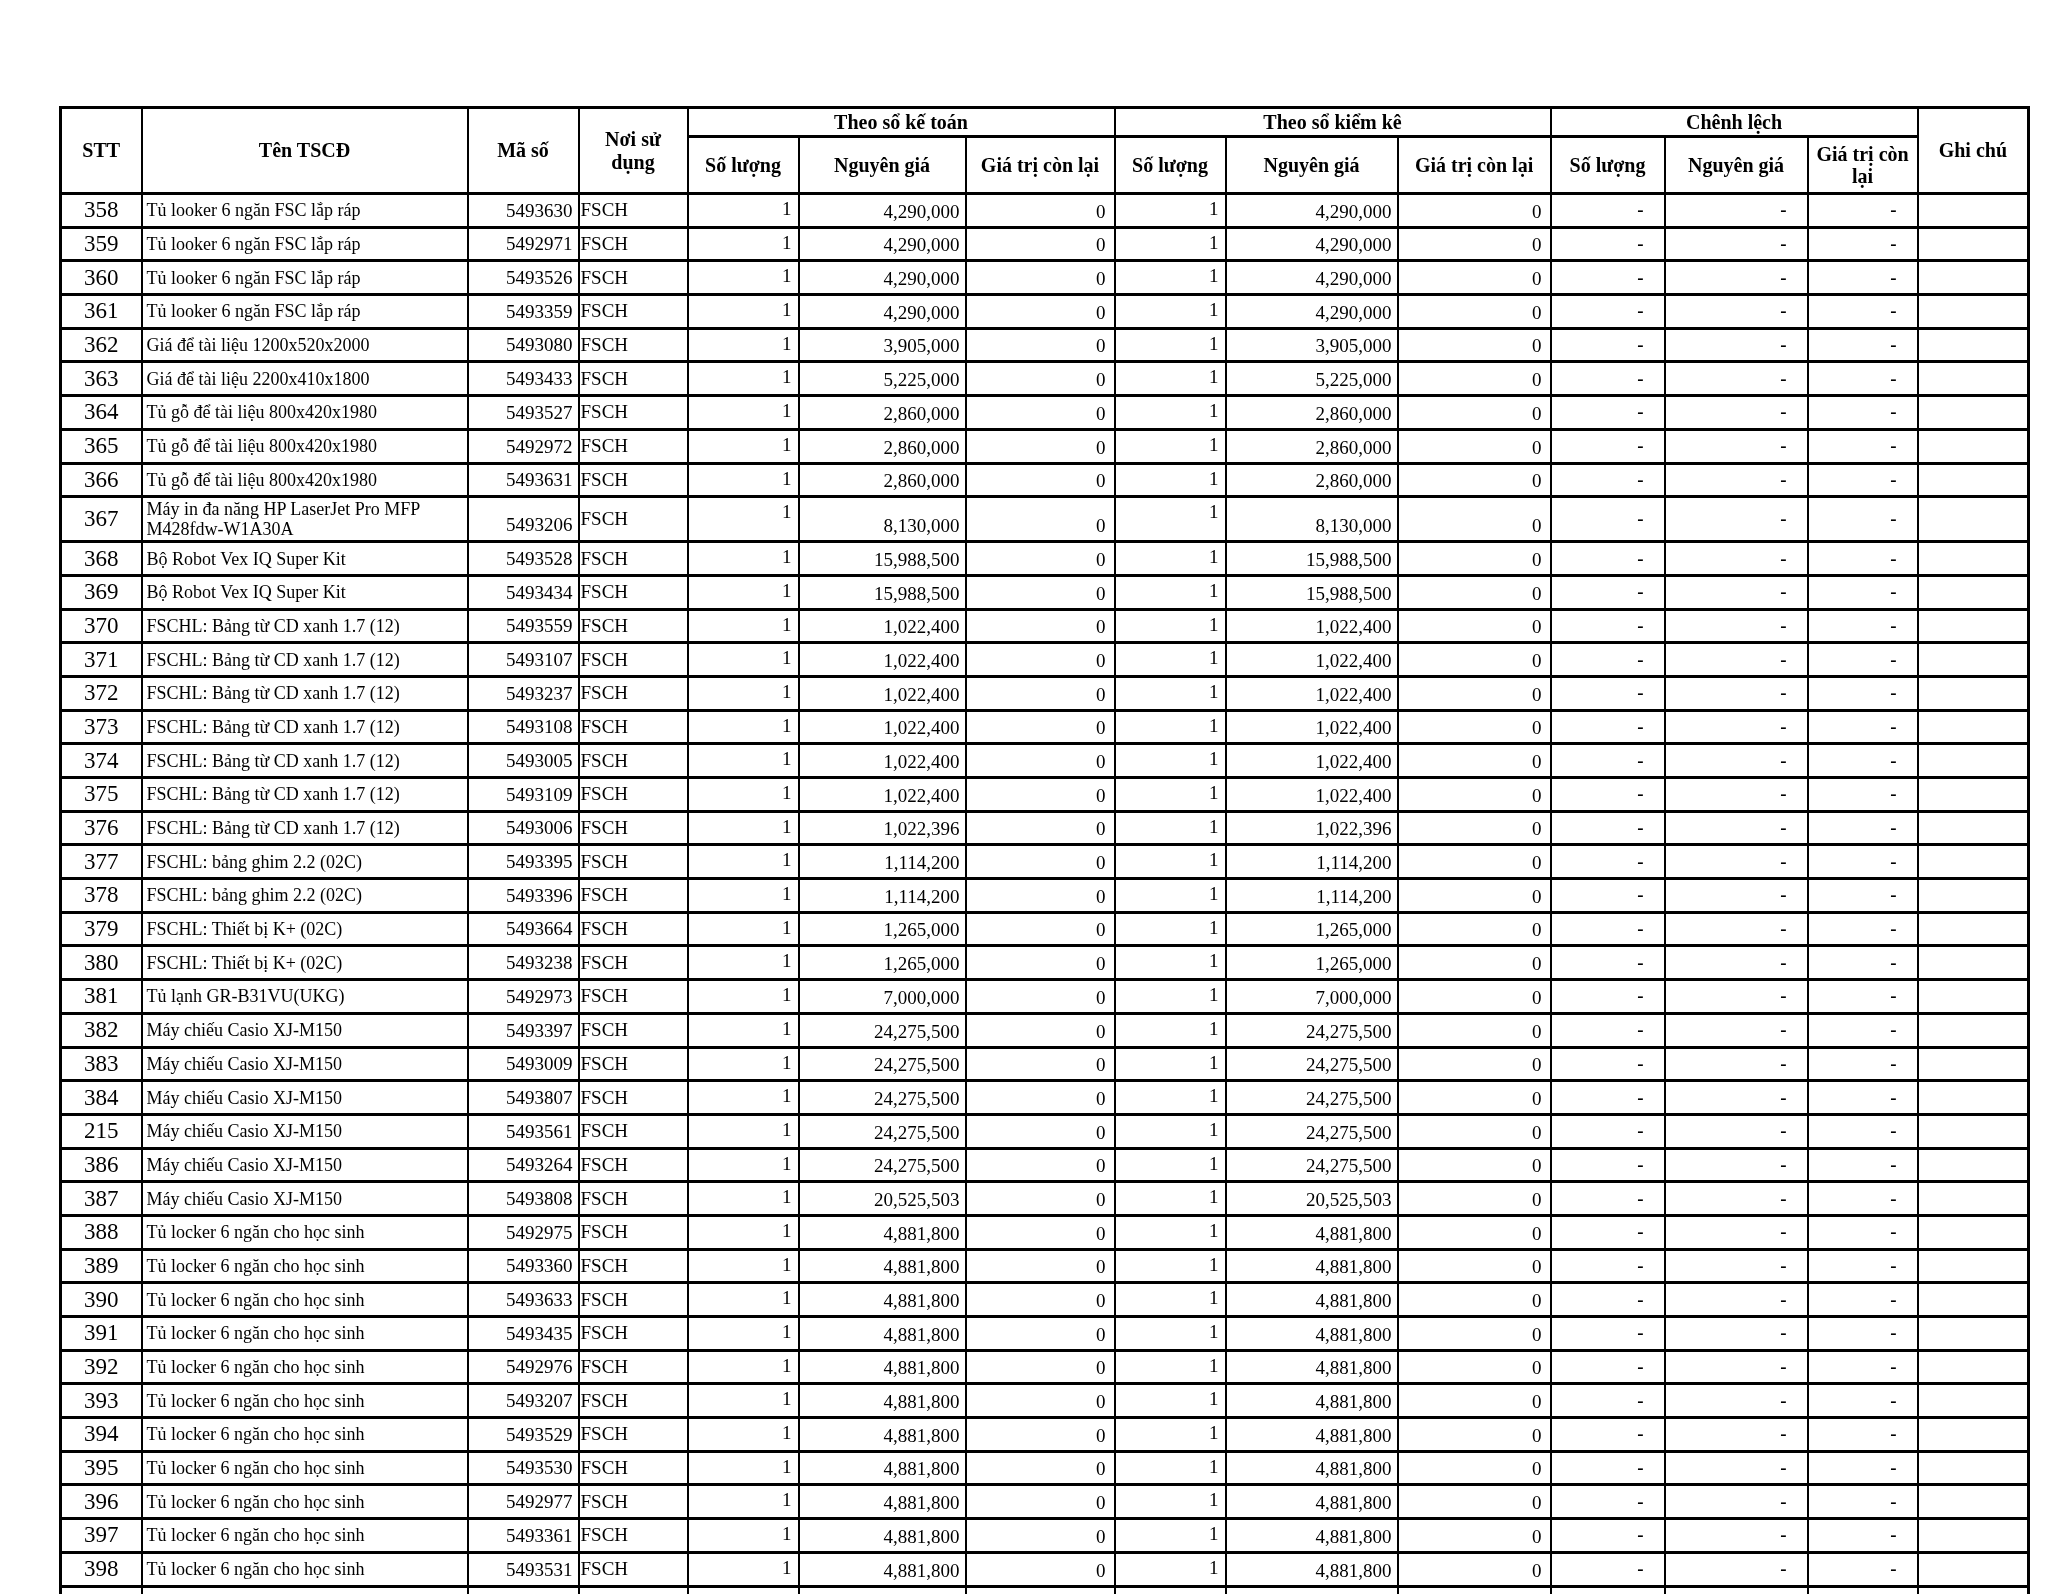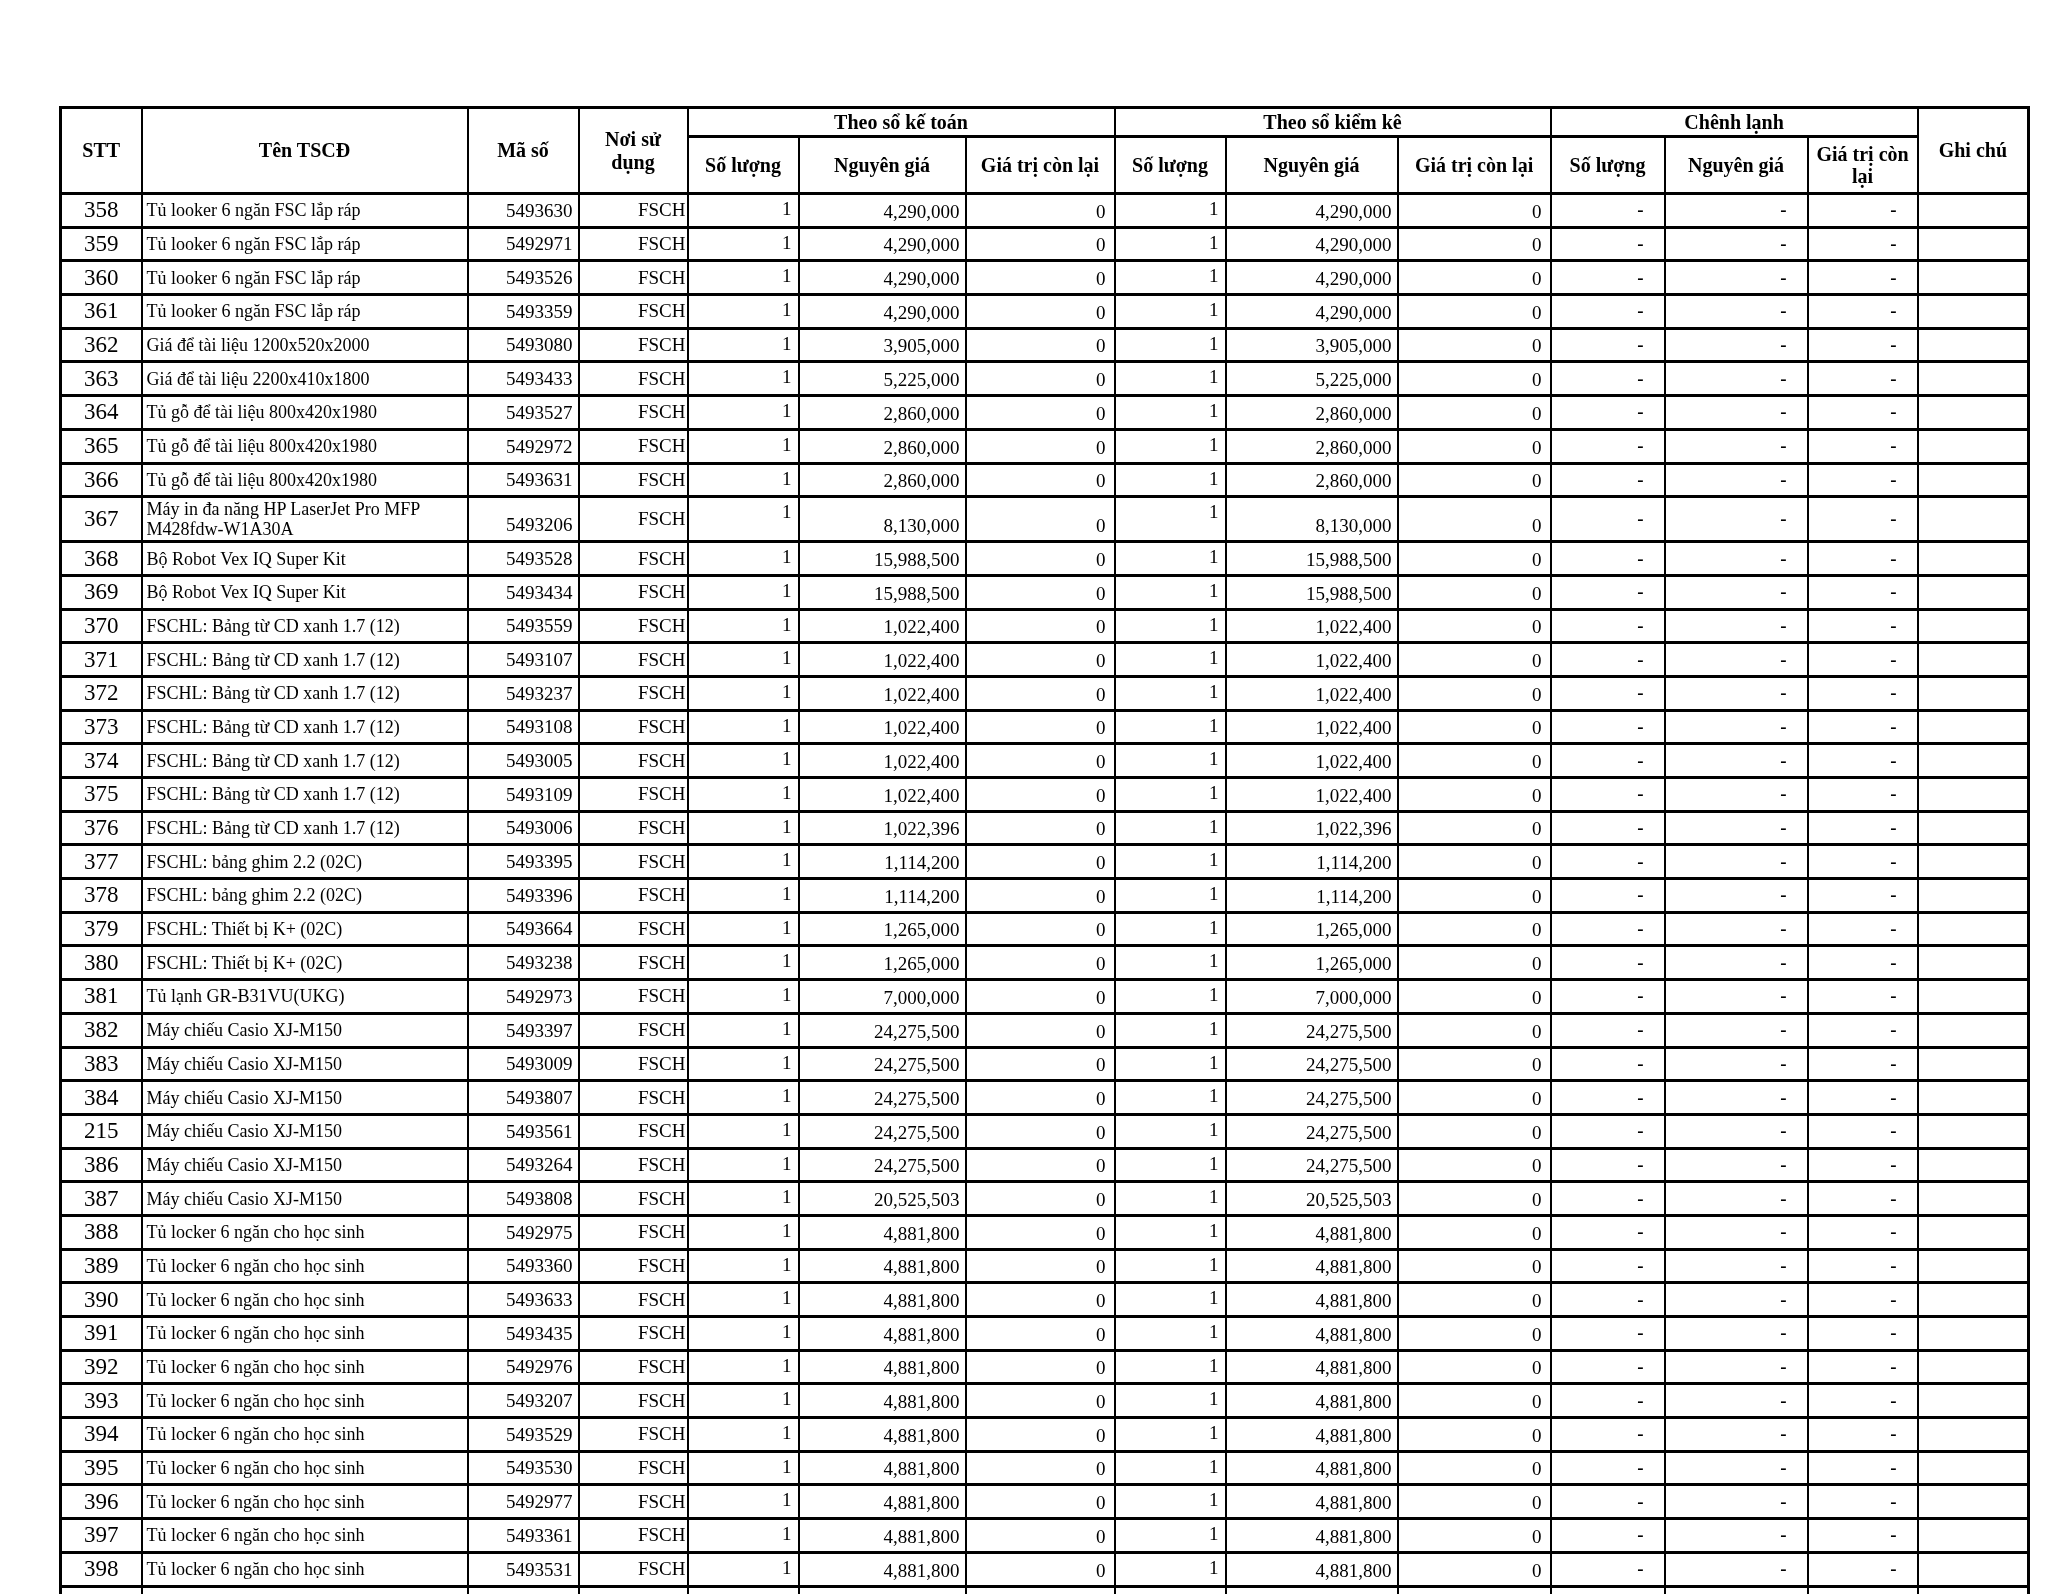--- a/index.html
+++ b/index.html
@@ -23,21 +23,21 @@
     font-weight:bold;font-size:20px;line-height:1.12;
     text-align:center;vertical-align:middle;padding:1px 2px;
     background:#fff;
   }
   thead tr.group-row th{height:24px;}
   thead tr.sub-row th{height:52px;}
   tbody td{height:27.7px;font-size:19px;line-height:24px;background:#fff;}
   .c-stt{font-size:23px;text-align:center;vertical-align:middle;line-height:26px;font-family:Liberation Serif, serif;}
   .c-ten{font-size:18px;text-align:left;vertical-align:middle;padding:1px 4px;line-height:20px;}
   .c-ma {text-align:right;vertical-align:bottom;padding:0 5px 3px 2px;margin-top:8px;}
-  .c-noi{text-align:right;vertical-align:middle;}
+  .c-noi{text-align:left;vertical-align:middle;}
   .c-sl {text-align:right;vertical-align:top;   padding:2px 6px 0 2px;}
   .c-ng {text-align:right;vertical-align:bottom;padding:0 5px 2px 2px;}
   .c-gt {text-align:right;vertical-align:bottom;padding:0 8px 2px 2px;}
   .c-dash{text-align:right;vertical-align:middle;padding-right:20px;font-weight:bold;}
   .c-ghi{}
 </style>
 </head>
 <body>
 
 <div class="page">
@@ -59,21 +59,21 @@
       <col style="width:111px">
     </colgroup>
     <thead>
       <tr class="group-row">
         <th rowspan="2">STT</th>
         <th rowspan="2">Tên TSCĐ</th>
         <th rowspan="2">Mã số</th>
         <th rowspan="2">Nơi sử dụng</th>
         <th colspan="3">Theo sổ kế toán</th>
         <th colspan="3">Theo sổ kiểm kê</th>
-        <th colspan="3">Chênh lạnh</th>
+        <th colspan="3">Chênh lệch</th>
         <th rowspan="2">Ghi chú</th>
       </tr>
       <tr class="sub-row">
         <th>Số lượng</th>
         <th>Nguyên giá</th>
         <th>Giá trị còn lại</th>
         <th>Số lượng</th>
         <th>Nguyên giá</th>
         <th>Giá trị còn lại</th>
         <th>Số lượng</th>

